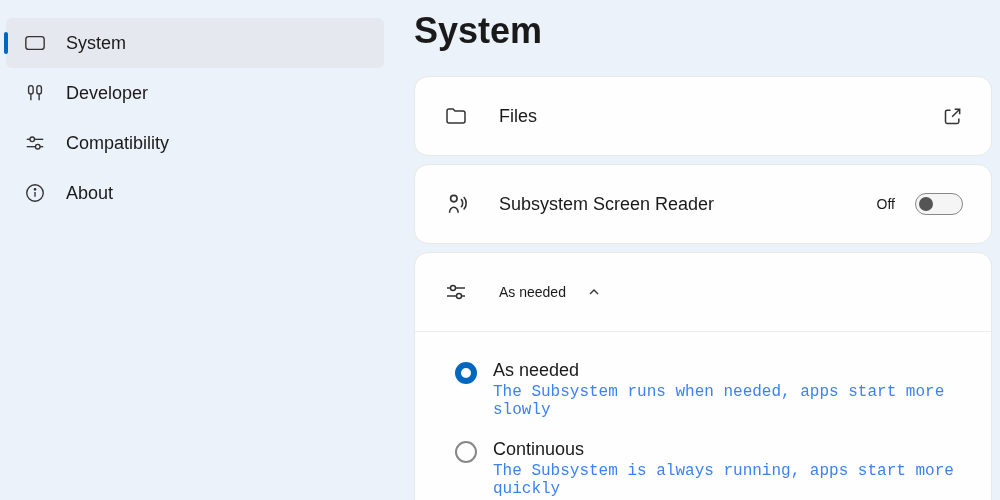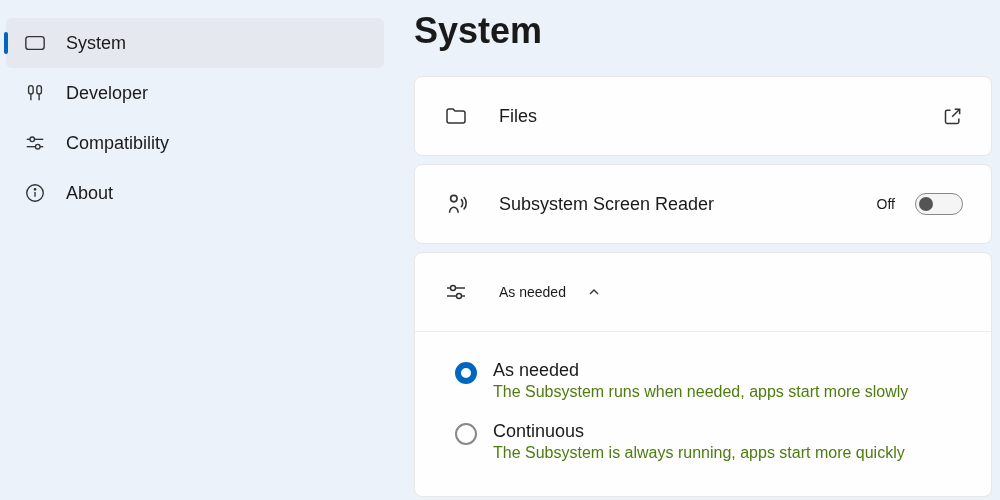--- a/index.html
+++ b/index.html
@@ -56,21 +56,21 @@
       overflow: hidden;
     }
     .page-title {
       font-size: 36px;
       font-weight: 600;
       margin-bottom: 24px;
     }
     .card {
       background: #fefefe;
       border: 1px solid #e8e8e8;
-      border-radius: 8px;
+      border-radius: 14px;
       margin-bottom: 8px;
     }
     .card-row {
       display: flex;
       align-items: center;
       padding: 20px 28px;
       min-height: 78px;
     }
     .card-icon {
       width: 26px;
@@ -136,21 +136,22 @@
     .radio.checked {
       border-color: #0067c0;
       border-width: 6px;
     }
     .radio-text .title {
       font-size: 18px;
       margin-bottom: 2px;
     }
     .radio-text .desc {
       font-size: 16px;
-      color: #4d7c0f;
+      color: #3b82f6;
+      font-family: Liberation Mono, monospace;
     }
     svg { display: block; }
   </style>
 </head>
 <body>
 
 <div class="sidebar">
   <div class="nav-item active">
     <span class="nav-icon">
       <svg width="22" height="22" viewBox="0 0 24 24" fill="none" stroke="#333" stroke-width="1.5">

